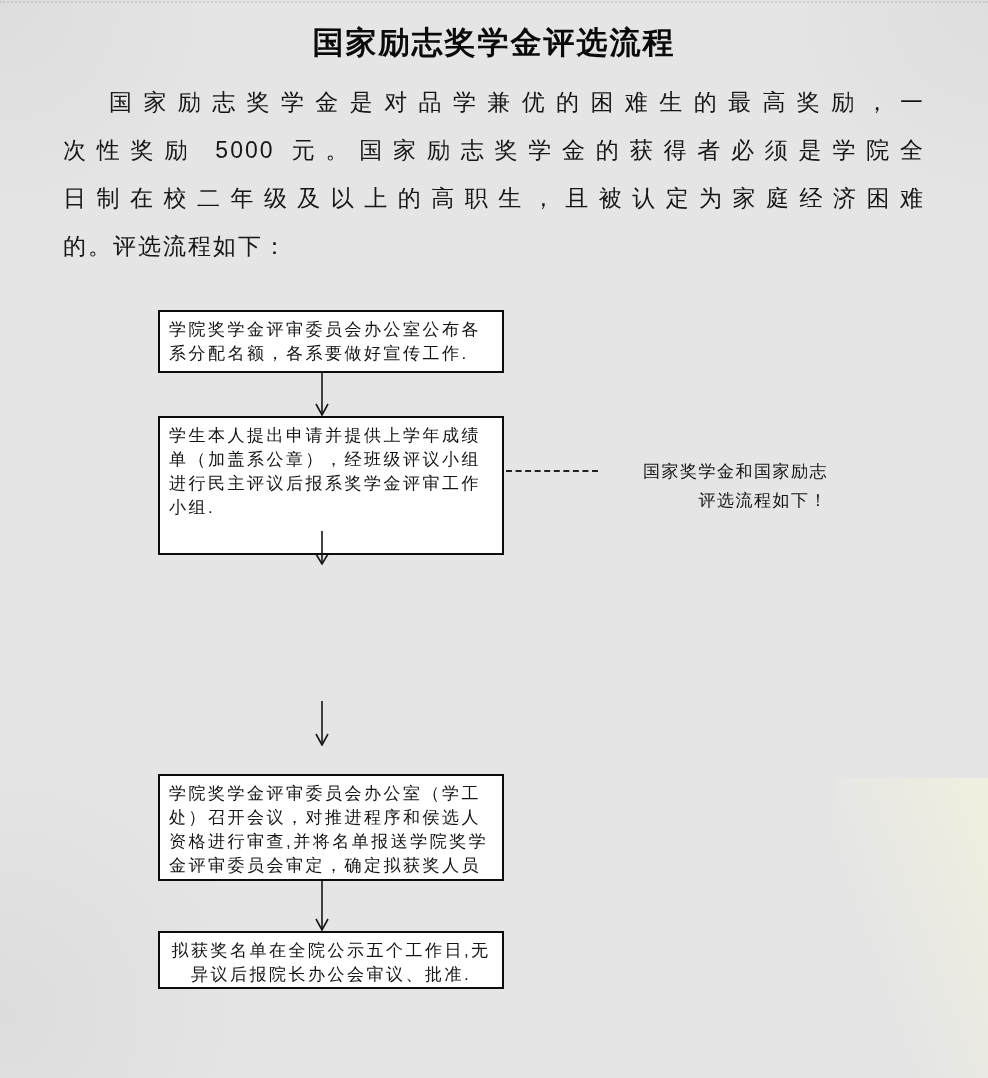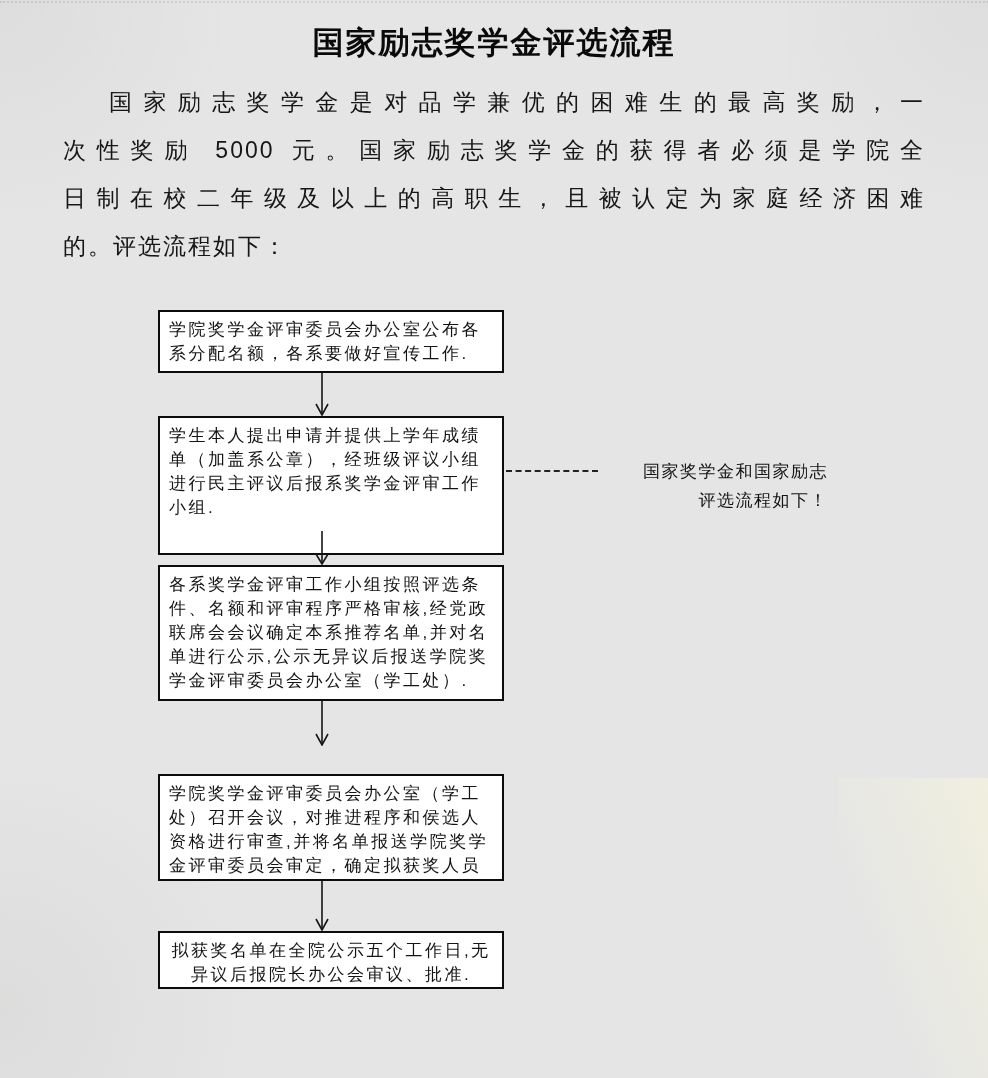--- a/index.html
+++ b/index.html
@@ -123,23 +123,20 @@
       <span>学生本人提出申请并提供上学年成绩单（加盖系公章），经班级评议小组进行民主评议后报系奖学金评审工作小组.</span>
     </div>
 
     <div class="arrow a2">
       <svg viewBox="0 0 20 34" preserveAspectRatio="none">
         <line x1="10" y1="0" x2="10" y2="33" stroke="#161616" stroke-width="1.6"></line>
         <path d="M4 23 L10 33 L16 23" fill="none" stroke="#161616" stroke-width="1.6"></path>
       </svg>
     </div>
 
-    <div class="fbox b3">
-      <span>各系奖学金评审工作小组按照评选条件、名额和评审程序严格审核,经党政联席会会议确定本系推荐名单,并对名单进行公示,公示无异议后报送学院奖学金评审委员会办公室（学工处）.</span>
-    </div>
 
     <div class="arrow a3">
       <svg viewBox="0 0 20 45" preserveAspectRatio="none">
         <line x1="10" y1="0" x2="10" y2="44" stroke="#161616" stroke-width="1.6"></line>
         <path d="M4 33 L10 44 L16 33" fill="none" stroke="#161616" stroke-width="1.6"></path>
       </svg>
     </div>
 
     <div class="fbox b4">
       <span>学院奖学金评审委员会办公室（学工处）召开会议，对推进程序和侯选人资格进行审查,并将名单报送学院奖学金评审委员会审定，确定拟获奖人员名单.</span>

